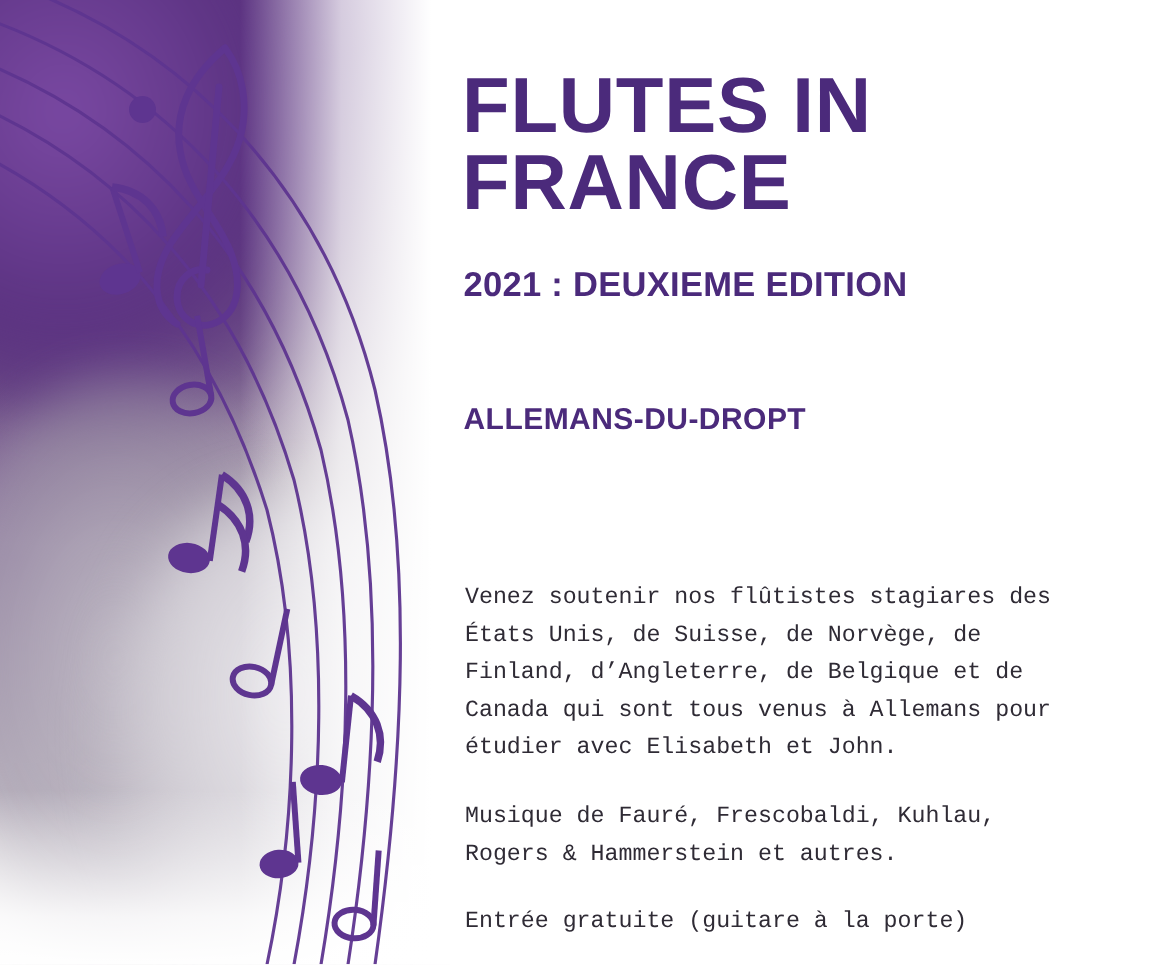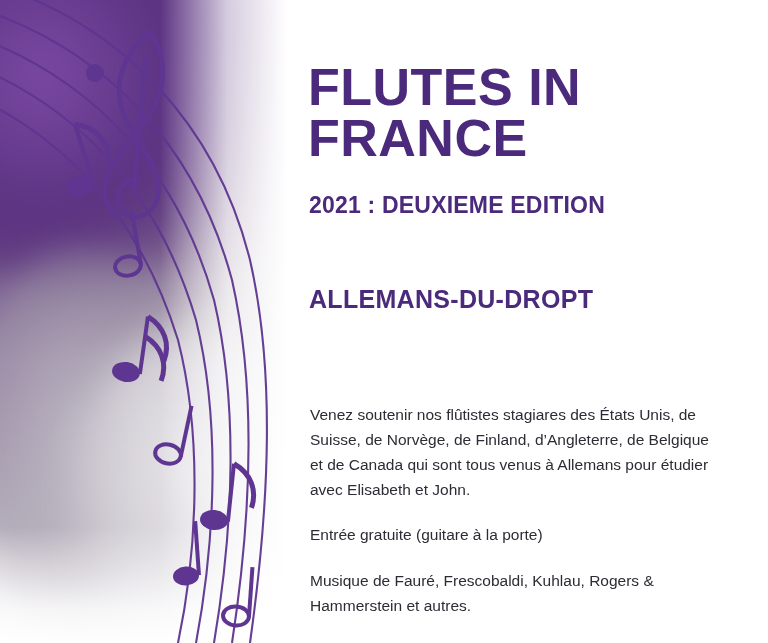--- a/index.html
+++ b/index.html
@@ -92,21 +92,21 @@
     top: 0;
     width: 320px;
     height: 643px;
     pointer-events: none;
   }
 
   
   .content {
     position: absolute;
     left: 305px;
-    top: 16px;
+    top: 0;
     width: 455px;
     height: 512px;
     padding: 0;
   }
 
   .title {
     position: absolute;
     left: 3px;
     top: 46px;
     width: 430px;
@@ -135,34 +135,35 @@
     font-size: 30px;
     letter-spacing: 0.2px;
   }
 
   .venue {
     position: absolute;
     left: 4px;
     top: 266px;
     color: #4b2a7b;
     font-weight: bold;
-    font-size: 25px;
+    font-size: 20px;
     line-height: 1.42;
     letter-spacing: 0.3px;
   }
   .venue div { white-space: nowrap; }
 
   .body-text {
     position: absolute;
     left: 5px;
     top: 386px;
     width: 404px;
     color: #2f2b35;
     font-size: 15.5px;
     line-height: 1.62;
+    font-family: Liberation Mono, monospace;
   }
   .body-text p { margin: 0 0 20px 0; }
   .body-text p:last-child { margin-bottom: 0; }
 </style>
 </head>
 <body>
 
 <div id="poster">
 
   <div class="art-panel">
@@ -231,18 +232,18 @@
     <div class="title">FLUTES IN FRANCE</div>
 
     <div class="subtitle-year">2021 : DEUXIEME EDITION</div>
 
     <div class="venue">
       <div>ALLEMANS-DU-DROPT</div>
     </div>
 
     <div class="body-text">
       <p>Venez soutenir nos flûtistes stagiares des États Unis, de Suisse, de Norvège, de Finland, d’Angleterre, de Belgique et de Canada qui sont tous venus à Allemans pour étudier avec Elisabeth et John.</p>
+      <p>Musique de Fauré, Frescobaldi, Kuhlau, Rogers &amp; Hammerstein et autres.</p>
       <p>Entrée gratuite (guitare à la porte)</p>
-      <p>Musique de Fauré, Frescobaldi, Kuhlau, Rogers &amp; Hammerstein et autres.</p>
     </div>
 
   </div>
 </div>
 
 </body></html>

